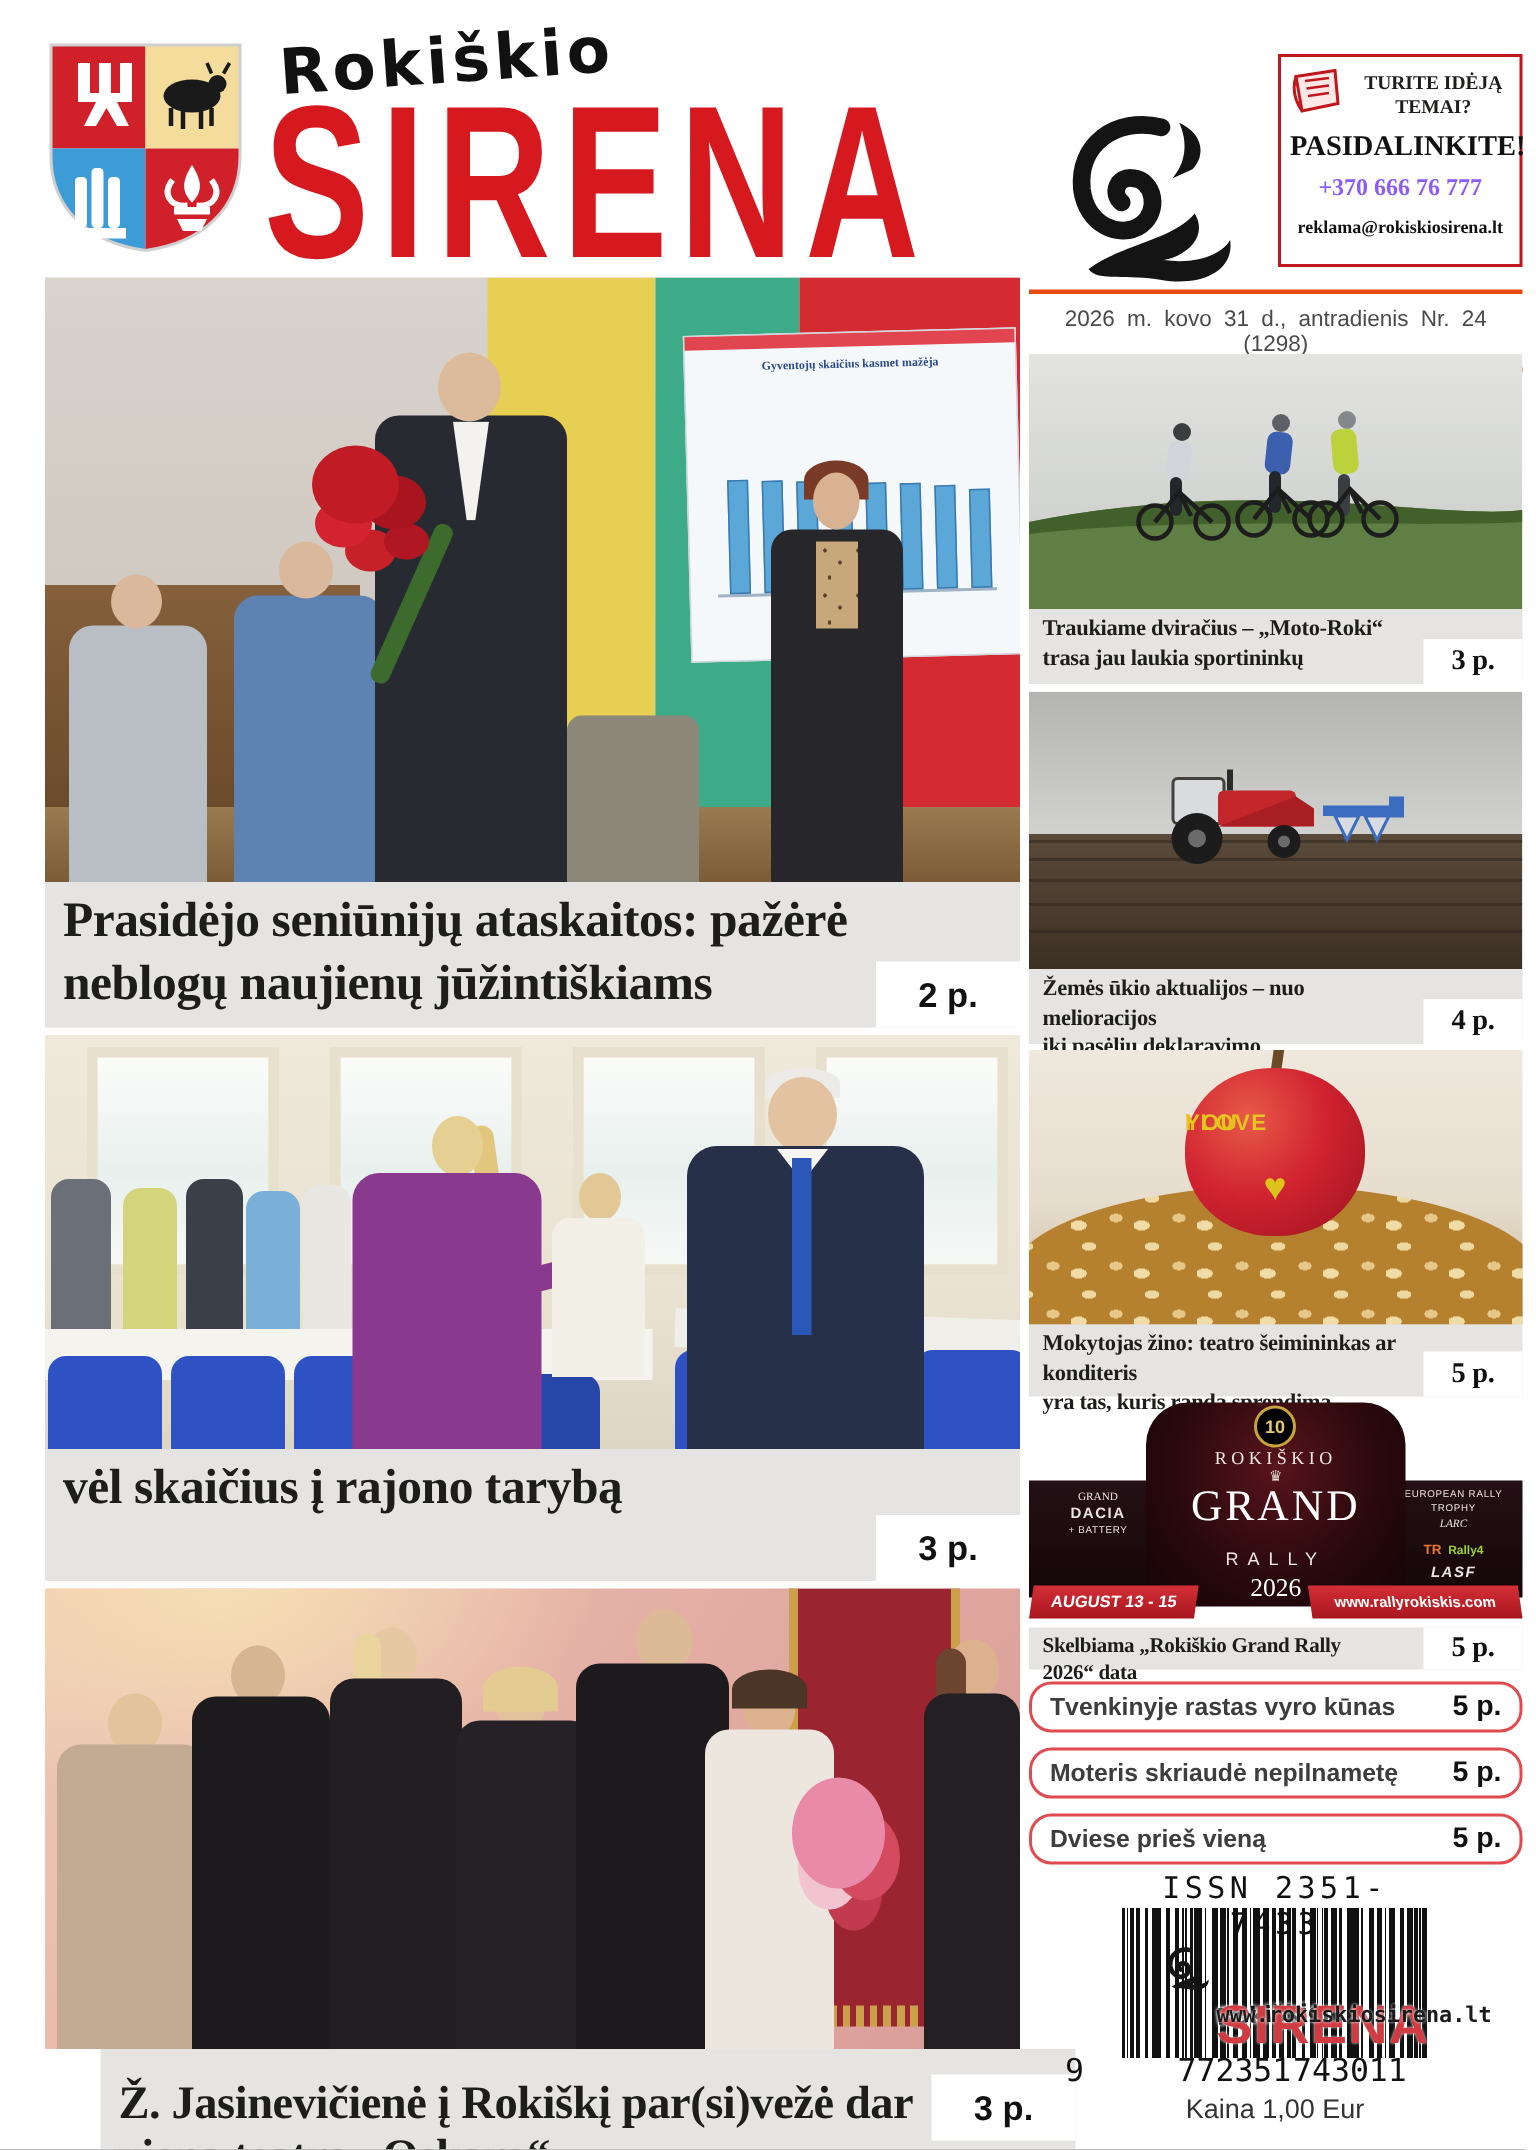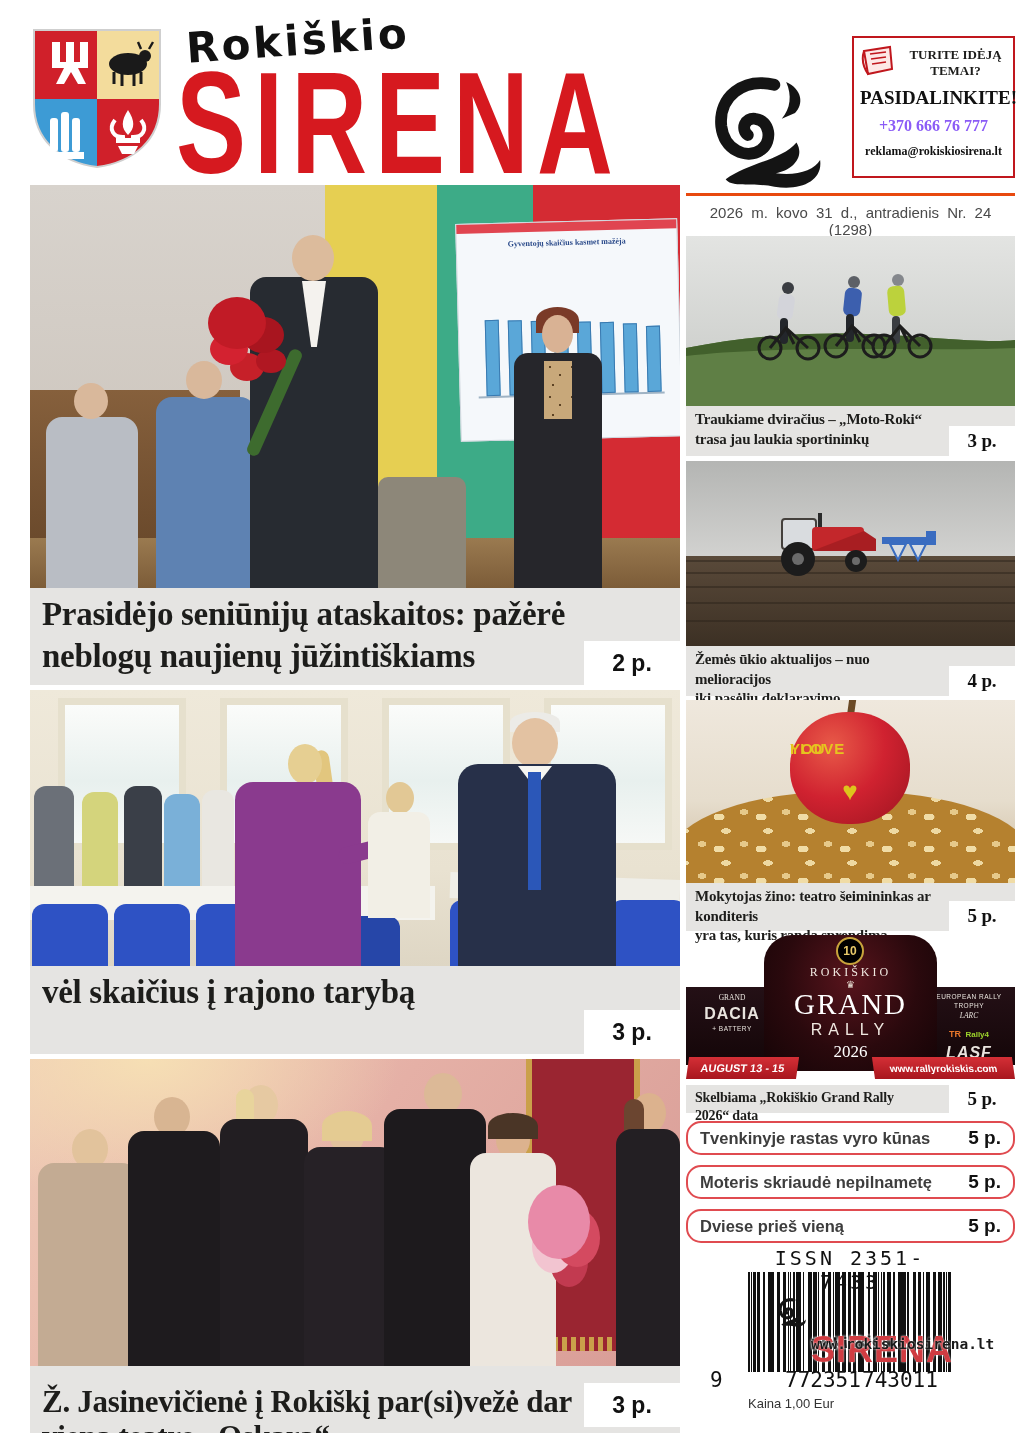--- a/index.html
+++ b/index.html
@@ -143,45 +143,45 @@
   .rb-wing{position:absolute;top:52px;width:92px;height:78px;background:linear-gradient(180deg,#241016,#140608);}
   .rb-center{position:absolute;left:78px;top:0;width:173px;height:136px;border-radius:28px 28px 10px 10px;
              background:radial-gradient(ellipse at 50% 32%,#58141c 0%,#2a090d 55%,#140406 100%);}
   .rb-badge{position:absolute;left:150px;top:2px;width:28px;height:28px;border-radius:50%;background:#000000;
             border:2px solid #c8a43c;box-sizing:border-box;color:#e8c96a;font-weight:bold;font-size:12px;
             display:flex;align-items:center;justify-content:center;z-index:3;}
   .rb-center-inner{position:absolute;left:0;top:30px;width:100%;text-align:center;color:#fff;}
   .rb-town{font-family:"Liberation Serif",serif;font-size:12px;letter-spacing:3px;color:#f0e8e0;}
   .rb-crown{font-size:10px;color:#e8e0d4;line-height:1;}
   .rb-grand{font-family:"Liberation Serif",serif;font-size:29px;letter-spacing:2px;line-height:1.02;}
-  .rb-rally{font-size:16px;letter-spacing:6px;color:#f0e8e0;margin-top:1px;}
+  .rb-rally{font-size:12px;letter-spacing:6px;color:#f0e8e0;margin-top:12px;}
   .rb-year{font-family:"Liberation Serif",serif;font-size:17px;margin-top:3px;}
   .rb-wing-col{position:absolute;top:6px;width:100%;text-align:center;color:#e9e4de;line-height:1.35;}
-  .rb-sp-big{font-weight:800;font-size:16px;letter-spacing:1px;}
+  .rb-sp-big{font-weight:800;font-size:10px;letter-spacing:1px;}
   .rb-sp-sm{font-size:6.5px;letter-spacing:0.5px;}
   .rb-sp-serif{font-family:"Liberation Serif",serif;font-size:7.5px;}
   .rb-sp-or{color:#e8762a;font-weight:bold;font-size:9px;}
   .rb-sp-grn{color:#9dd42c;font-weight:bold;font-size:8px;}
   .rb-ribbon{position:absolute;bottom:6px;height:22px;background:linear-gradient(180deg,#d42f36,#a8161e);
              color:#fff;font-weight:bold;display:flex;align-items:center;justify-content:center;}
   .rb-date{left:0;width:110px;font-size:11px;transform:skewX(-8deg);transform-origin:bottom left;}
   .rb-web{right:0;width:140px;font-size:10px;transform:skewX(8deg);transform-origin:bottom right;}
 
   
   .bc{position:absolute;left:700px;top:1246px;width:315px;height:175px;}
   .bc *{position:absolute;}
   .bc-issn{left:48px;top:0;width:204px;text-align:center;font-family:"DejaVu Sans Mono",monospace;
            font-size:20px;letter-spacing:3px;color:#111;}
   .bc-bars{left:48px;top:26px;width:204px;height:100px;
            background-image:repeating-linear-gradient(90deg,#111 0 2px,transparent 2px 5px,#111 5px 8px,
              transparent 8px 10px,#111 10px 11px,transparent 11px 15px),
              repeating-linear-gradient(90deg,transparent 0 3px,#111 3px 4px,transparent 4px 9px,#111 9px 12px,transparent 12px 13px);}
   .bc-digit{top:122px;font-family:"DejaVu Sans Mono",monospace;font-size:21px;color:#111;}
   .bc-d1{left:10px;}.bc-d2{left:60px;margin-left:25px;}.bc-d3{left:162px;}
-  .bc-price{left:48px;top:150px;width:204px;font-size:13px;color:#333;}
+  .bc-price{left:48px;top:150px;width:204px;text-align:center;font-size:18px;color:#333;}
   .flogo{position:absolute;right:-6px;top:88px;width:210px;text-align:right;}
   .flogo-row{display:flex;align-items:flex-end;justify-content:flex-end;gap:2px;}
   .flogo-stack{text-align:left;}
   .flogo-pre{display:block;font-family:"DejaVu Sans",sans-serif;font-weight:bold;font-size:15px;
              transform:rotate(-3deg);color:#111;text-shadow:0 0 3px #fff,0 0 3px #fff;}
   .flogo-title{display:block;font-weight:800;font-size:36px;line-height:0.9;letter-spacing:1px;color:#d03c42;
                text-shadow:0 0 2px #fff;}
   .flogo-site{display:block;margin-top:2px;font-family:"DejaVu Sans Mono",monospace;font-weight:bold;
               font-size:14.5px;color:#1a1a1a;text-shadow:0 0 2px #fff;}
 </style>
@@ -350,21 +350,21 @@
     <div class="pt-fig" style="left:354px;top:50px;width:102px;height:257px;background:#1d1a1d;"></div>
     <div class="pt-head" style="left:466px;top:62px;width:34px;height:38px;background:#dcb28e;"></div>
     <div style="left:458px;top:54px;width:50px;height:26px;border-radius:50% 50% 0 0;background:#4a3526;"></div>
     <div class="pt-fig" style="left:440px;top:94px;width:86px;height:213px;background:#ece6de;"></div>
     <div class="pt-bouquet"></div>
     <div class="pt-head" style="left:602px;top:34px;width:34px;height:40px;background:#dcb28e;"></div>
     <div style="left:594px;top:40px;width:20px;height:140px;background:#6b4530;border-radius:10px;"></div>
     <div class="pt-fig" style="left:586px;top:70px;width:64px;height:237px;background:#231f23;"></div>
   </div>
 
-  <section class="band" style="top:1366px;height:67px;padding-top:19px;">
+  <section class="band" style="top:1366px;height:67px;padding-top:19px;margin-left:37px;">
     <div class="hl" style="font-size:31px;line-height:1.12;">
       <span style="display:block">Ž. Jasinevičienė į Rokiškį par(si)vežė dar</span>
       <span style="display:block">vieną teatro „Oskarą“</span>
     </div>
     <div class="pbox pbox-lg" style="bottom:6px;">3 p.</div>
   </section>
 
   <div class="photo" style="left:686px;top:236px;width:329px;height:170px;">
     <svg width="329" height="170" viewBox="0 0 329 170" style="position:absolute;left:0;top:0;">
       <defs>

